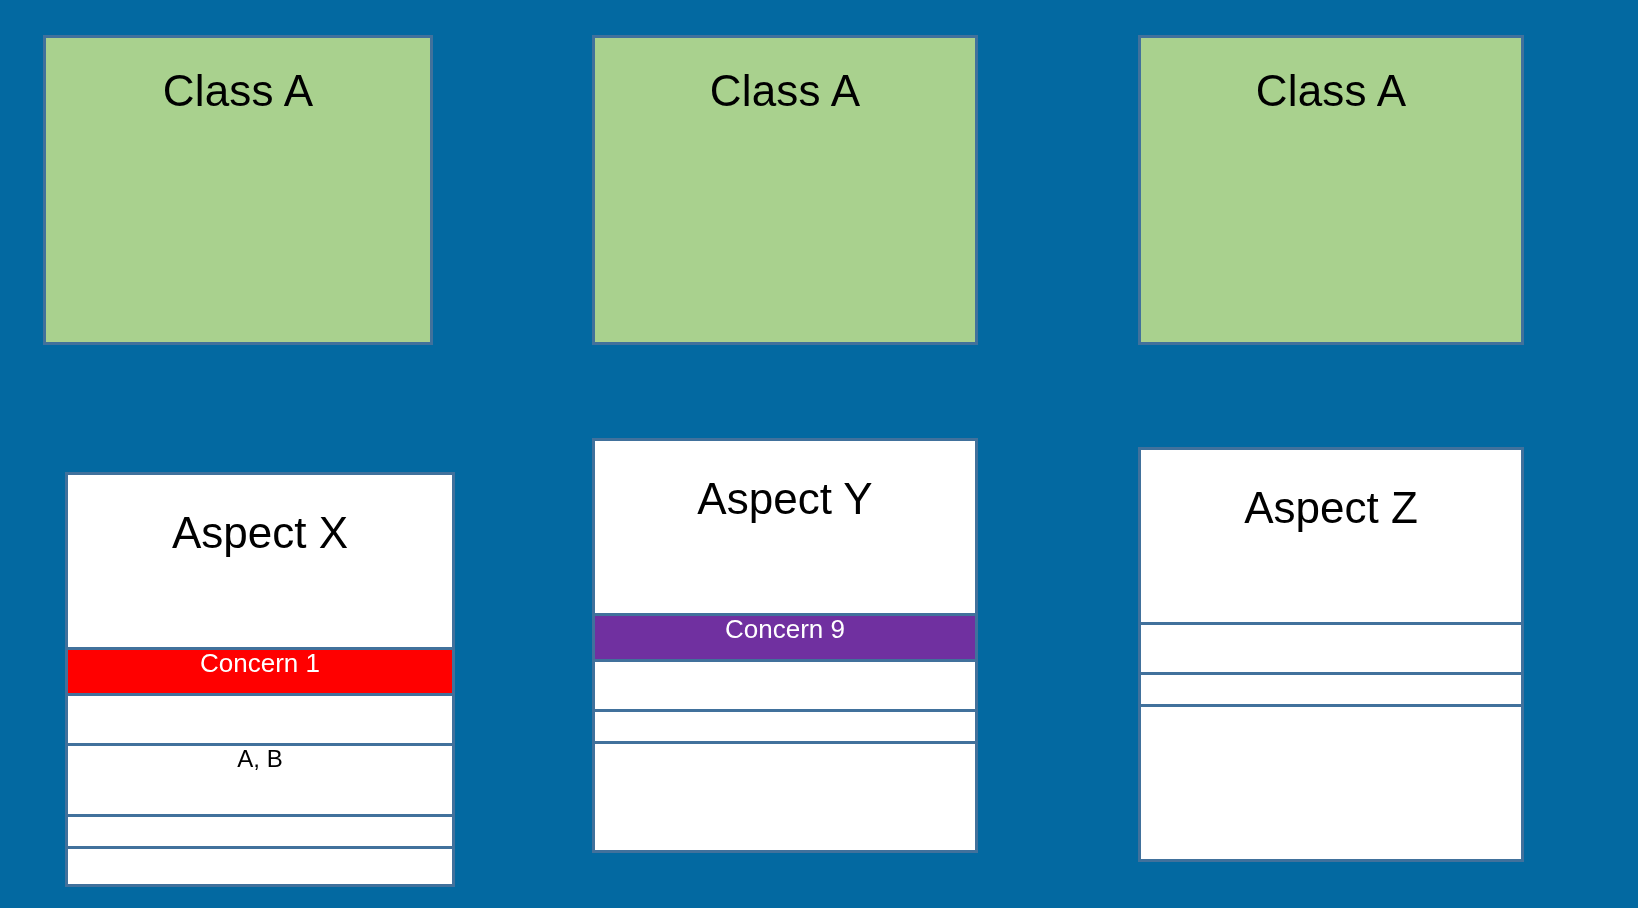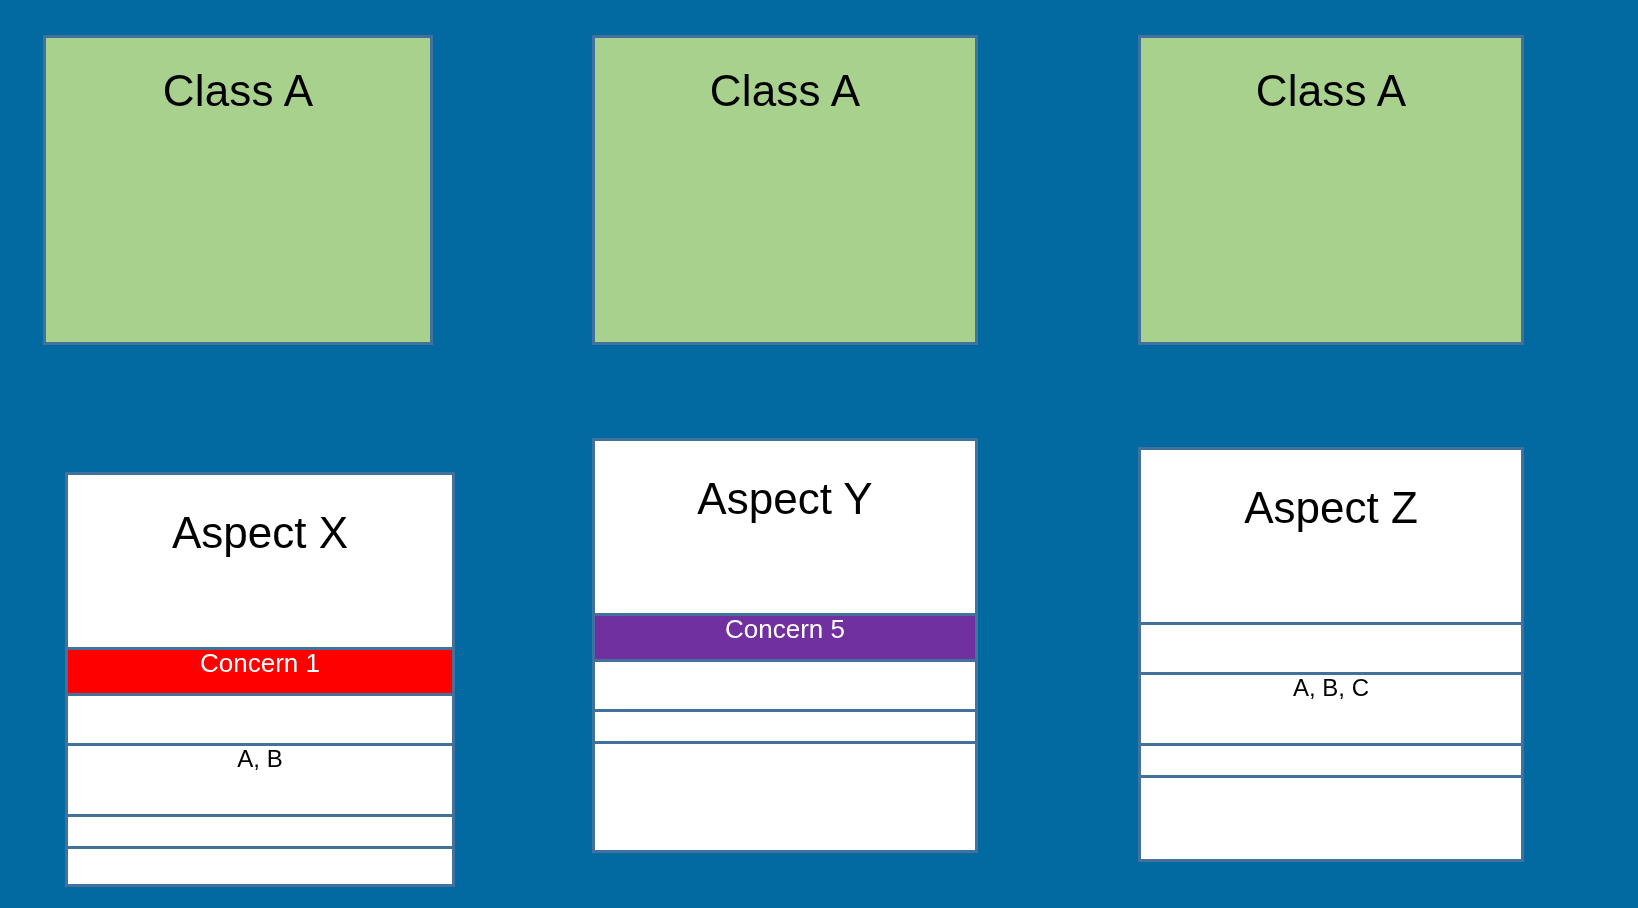--- a/index.html
+++ b/index.html
@@ -133,21 +133,21 @@
 
   <div class="class-box" style="left:592px; top:35px; width:386px; height:310px;">
     <span class="class-label">Class A</span>
   </div>
 
   <div class="aspect-box" style="left:592px; top:438px; width:386px; height:415px;">
     <div class="aspect-row row-title">
       <span class="aspect-label">Aspect Y</span>
     </div>
     <div class="aspect-row row-concern row-divider" style="background:#7030A0;">
-      <span class="concern-label">Concern 5</span>
+      <span class="concern-label">Concern 9</span>
     </div>
     <div class="aspect-row row-empty row-divider">
       <span></span>
     </div>
     <div class="aspect-row row-spacer row-divider">
       <span></span>
     </div>
     <div class="aspect-row row-footer row-divider">
       <span></span>
     </div>
@@ -157,23 +157,20 @@
     <span class="class-label">Class A</span>
   </div>
 
   <div class="aspect-box" style="left:1138px; top:447px; width:386px; height:415px;">
     <div class="aspect-row row-title">
       <span class="aspect-label">Aspect Z</span>
     </div>
     <div class="aspect-row row-empty row-divider">
       <span></span>
     </div>
-    <div class="aspect-row row-attrs row-divider">
-      <span class="attrs-label">A, B, C</span>
-    </div>
     <div class="aspect-row row-spacer row-divider">
       <span></span>
     </div>
     <div class="aspect-row row-footer row-divider">
       <span></span>
     </div>
   </div>
 
 </div>
 

